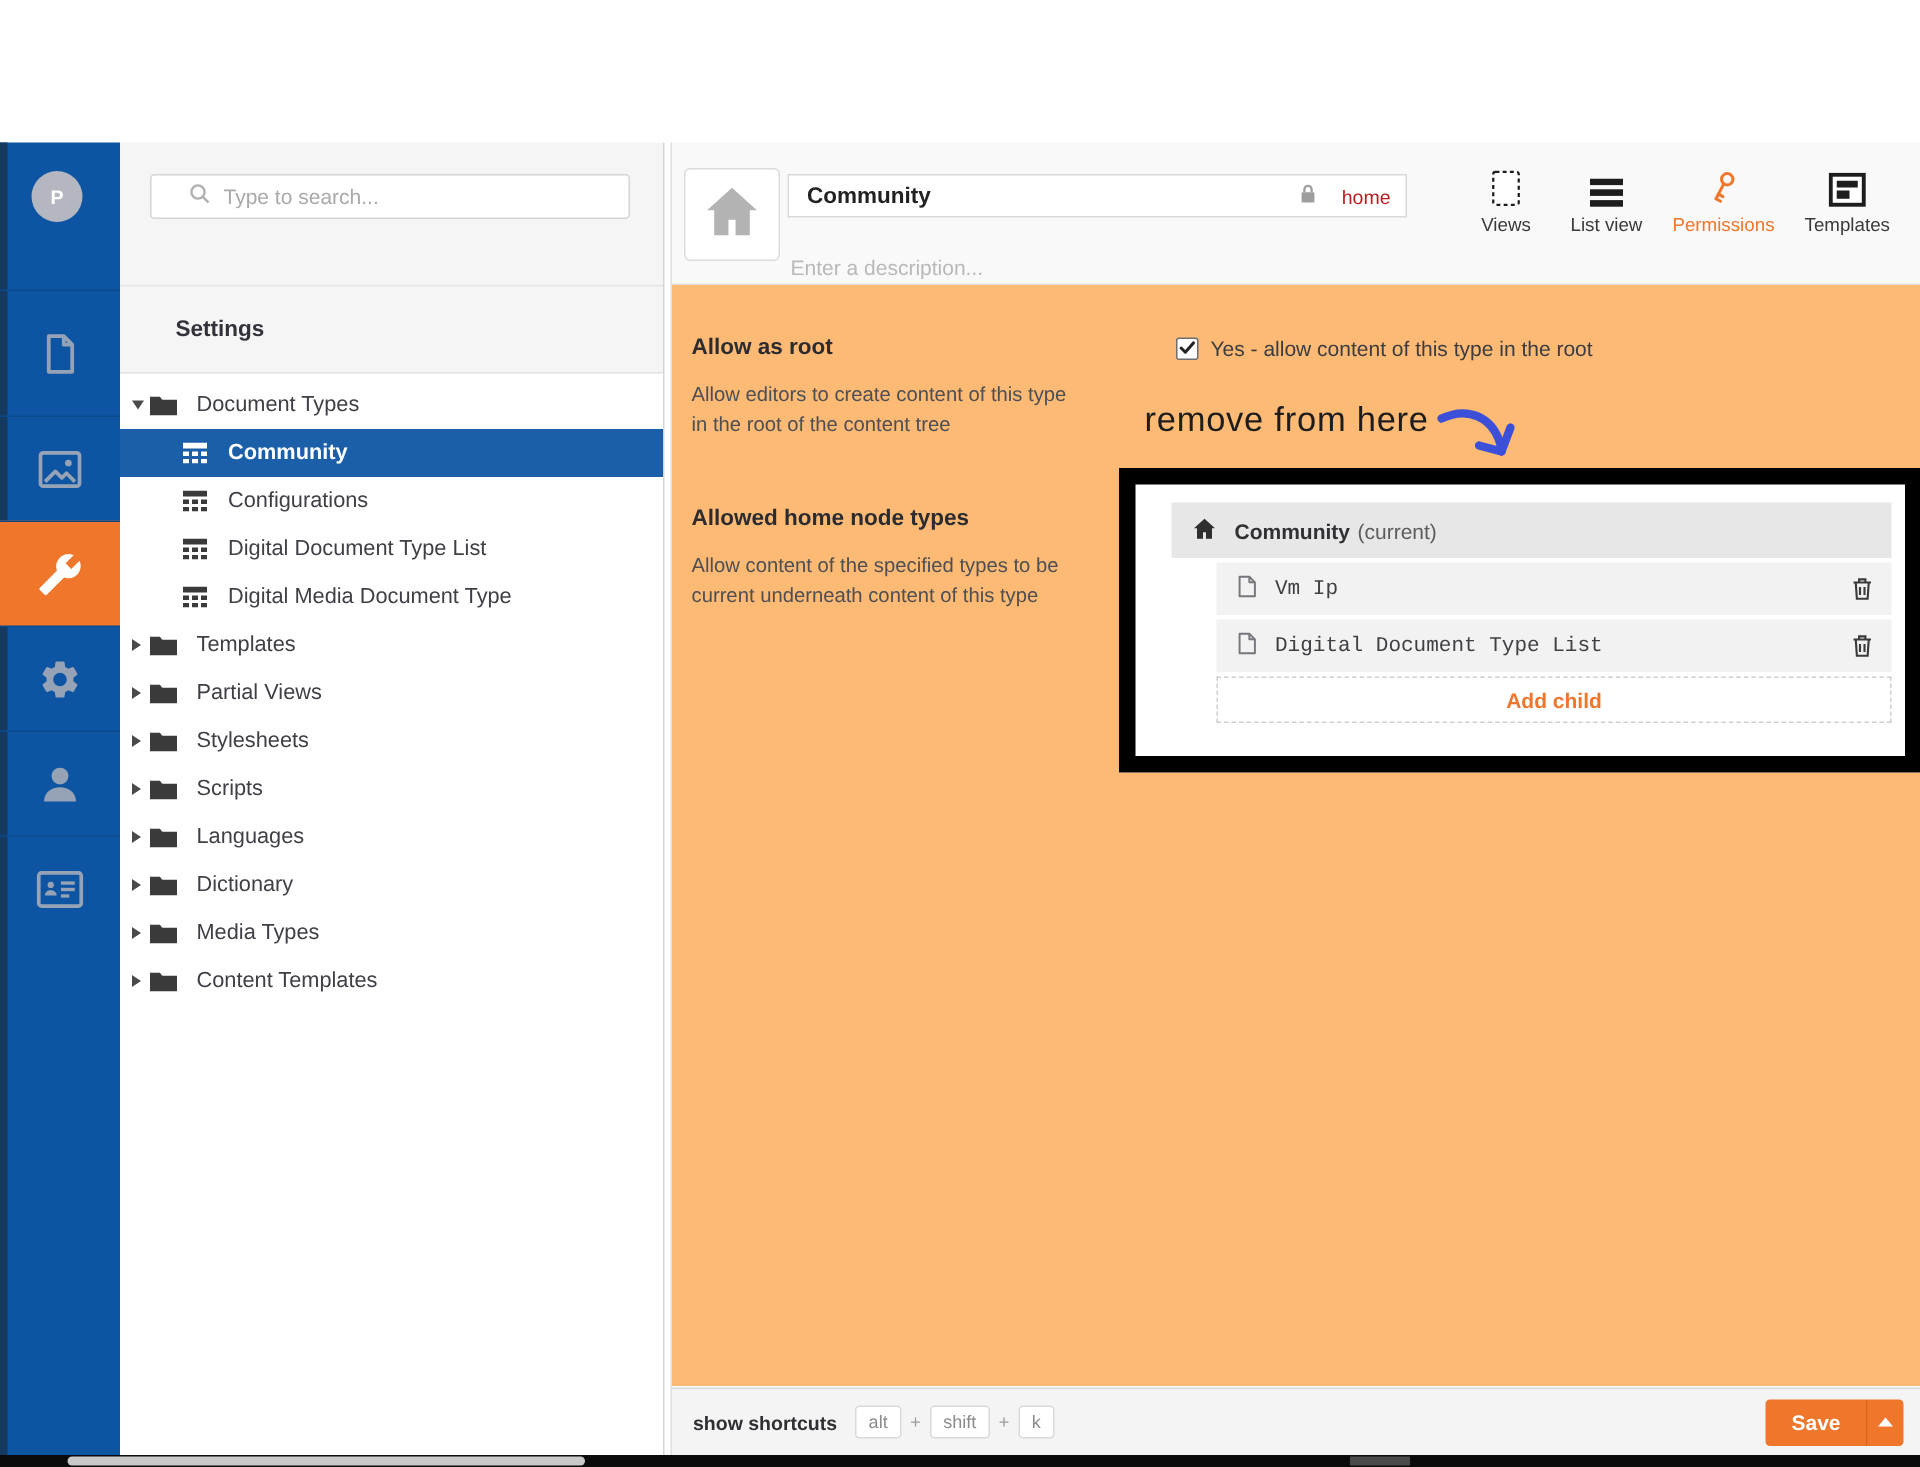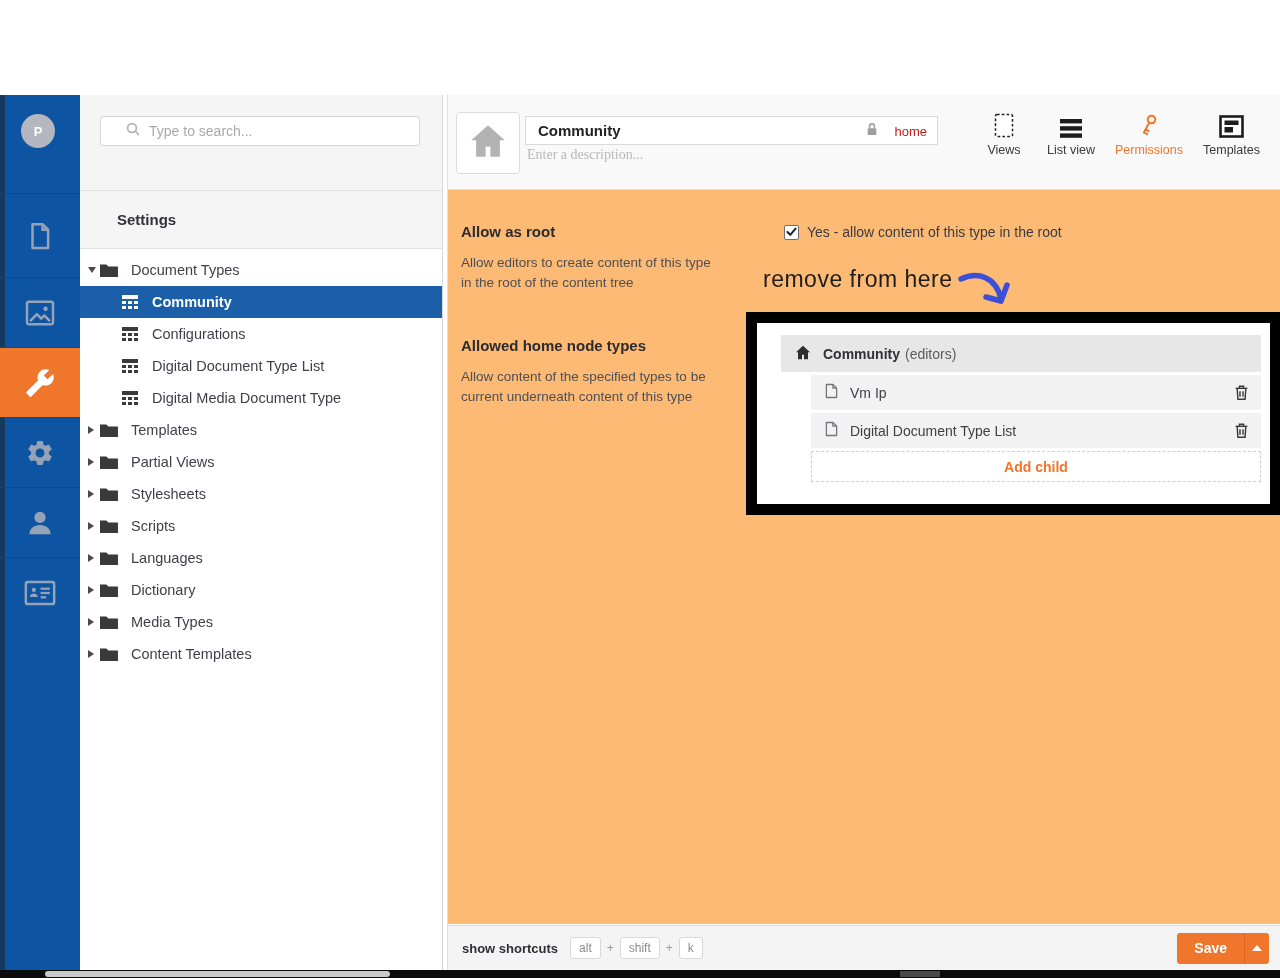--- a/index.html
+++ b/index.html
@@ -42,22 +42,22 @@
   
   #main{position:absolute;left:447px;top:0;width:833px;height:875px;border-left:1px solid #e0e0e0;box-sizing:border-box;background:#fff;}
   .main-header{position:relative;height:95px;background:#f9f9f9;border-bottom:1px solid #e0e0e0;box-sizing:border-box;}
   .home-box{position:absolute;left:8px;top:17px;width:64px;height:62px;background:#fff;border:1px solid #dcdcdc;border-radius:4px;
     box-sizing:border-box;display:flex;align-items:center;justify-content:center;cursor:pointer;}
   .title-input{position:absolute;left:77px;top:21px;width:413px;height:29px;background:#fff;border:1px solid #d9d9d9;
     box-sizing:border-box;display:flex;align-items:center;padding:0 10px;}
   .title-input input{border:none;outline:none;flex:1;font-weight:bold;font-size:15px;color:#222;
     font-family:"Liberation Sans","DejaVu Sans",sans-serif;background:transparent;}
   .home-badge{display:flex;align-items:flex-end;gap:16px;color:#b91c1c;font-size:13px;}
-  .desc-input{position:absolute;left:77px;top:51px;width:413px;border:none;outline:none;background:transparent;
-    font-size:14px;color:#555;font-family:Liberation Serif, serif;}
+  .desc-input{position:absolute;left:77px;top:74px;width:413px;border:none;outline:none;background:transparent;
+    font-size:14px;color:#555;font-family:Liberation Sans, sans-serif;}
   .desc-input::placeholder{color:#b9b9b9;}
   .toolbar{position:absolute;right:20px;top:16px;display:flex;gap:20px;}
   .tab{display:flex;flex-direction:column;align-items:center;cursor:pointer;min-width:46px;}
   .tab .tico{height:27px;display:flex;align-items:flex-end;justify-content:center;}
   .tab .tlabel{margin-top:5px;font-size:12.5px;color:#3a3a3a;}
   .tab.active .tlabel{color:#f0762b;}
 
   
   .content{position:relative;height:734px;background:#fdba74;}
   .h-prop{position:absolute;font-size:15px;font-weight:bold;color:#2b2b30;}
@@ -66,21 +66,21 @@
   .chk{width:13px;height:13px;border:1px solid #6f6f6f;border-radius:2px;background:#fff;display:flex;align-items:center;justify-content:center;cursor:pointer;}
   .annot-text{position:absolute;left:315px;top:76px;font-size:23px;color:#1d1d1d;letter-spacing:.5px;}
   .annot-arrow{position:absolute;left:508px;top:80px;}
   .blackbox{position:absolute;left:298px;top:122px;width:535px;height:203px;border:11px solid #000;background:#fff;box-sizing:border-box;}
   .child-header{margin:12px 0 0 24px;width:480px;height:37px;background:#e7e7e7;display:flex;align-items:center;padding-left:14px;
     box-sizing:border-box;font-size:14px;color:#303035;}
   .child-header b{margin:0 5px 0 12px;}
   .child-header .suffix{color:#5c5c5c;}
   .child-row{margin:3px 0 0 54px;width:450px;height:35px;background:#f2f2f3;display:flex;align-items:center;padding:0 12px 0 14px;
     box-sizing:border-box;font-size:14px;color:#3f3f44;}
-  .child-row .clabel{margin-left:12px;flex:1;}
+  .child-row .clabel{margin-left:12px;flex:1;font-family:Liberation Mono, monospace;}
   .trash-btn{cursor:pointer;display:flex;align-items:center;}
   .add-child{margin:3px 0 0 54px;width:450px;height:31px;background:#fff;border:1px dashed #cfcfcf;box-sizing:border-box;
     display:flex;align-items:center;justify-content:center;font-size:14px;font-weight:bold;color:#f0762b;cursor:pointer;}
 
   
   .bottombar{position:absolute;left:0;bottom:0;width:833px;height:45px;background:#f4f4f5;border-top:1px solid #dcdcdc;
     box-sizing:border-box;display:flex;align-items:center;padding:0 12px 0 14px;}
   .shortcuts-label{font-size:13px;font-weight:600;color:#2f2f33;margin-right:12px;cursor:pointer;}
   .key{background:#fff;border:1px solid #d9d9d9;border-radius:3px;padding:3px 8px;font-size:12px;color:#8b8b8b;}
   .plus{margin:0 6px;font-size:12px;color:#9a9a9a;}
@@ -432,21 +432,21 @@
       <div class="p-prop" style="left:13px;top:177px;">Allow content of the specified types to be current underneath content of this type</div>
 
       <div class="blackbox">
         <div class="child-header">
           <span>
             <svg width="16" height="15" viewBox="0 0 24 22" fill="#2f2f2f">
                 <path d="M12 1 1.5 10.5h3V21h6v-6.5h3V21h6V10.5h3z"></path>
               </svg>
           </span>
           <b>Community</b>
-          <span class="suffix">(editors)</span>
+          <span class="suffix">(current)</span>
         </div>
 
         <div class="child-row">
           <span>
             <svg width="13" height="16" viewBox="0 0 14 17" fill="none" stroke="#76767c" stroke-width="1.4" stroke-linejoin="round">
                 <path d="M1.5 1.5h7L12.5 5.5v10h-11z"></path>
                 <path d="M8.5 1.5V5.5h4"></path>
               </svg>
           </span>
           <span class="clabel">Vm Ip</span>

